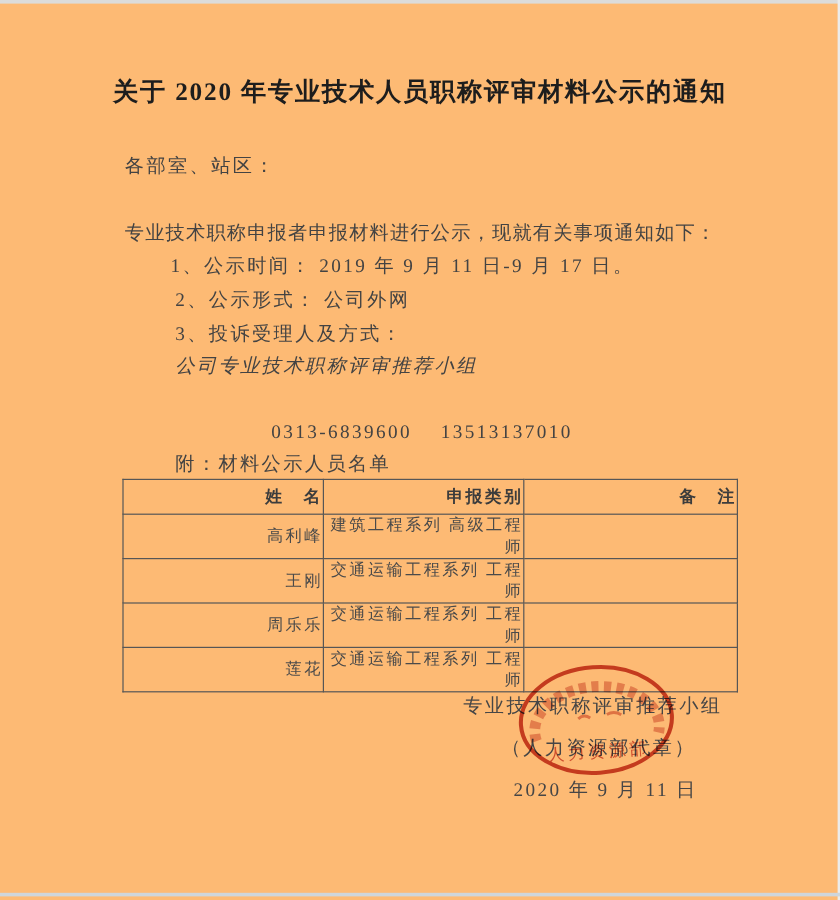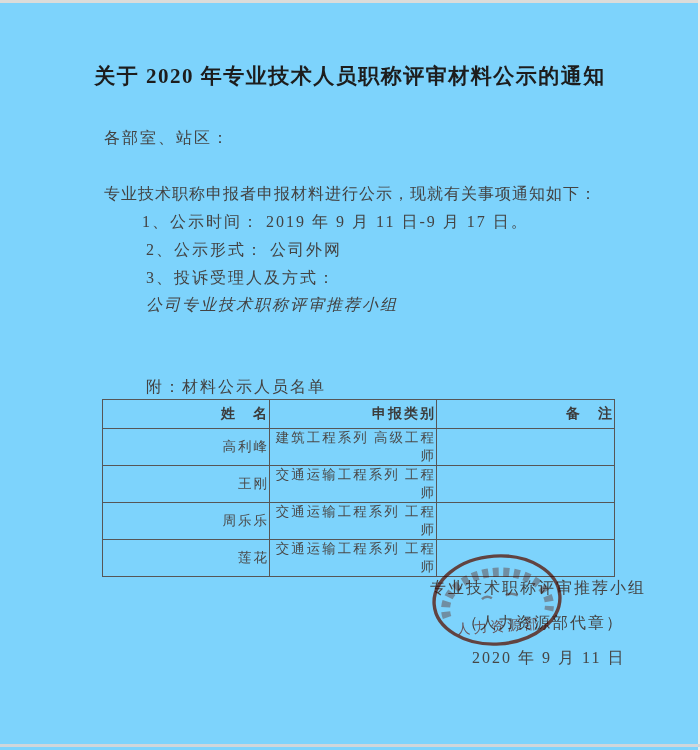--- a/index.html
+++ b/index.html
@@ -5,21 +5,21 @@
   html, body {
     margin: 0;
     padding: 0;
     background: #e9e9e9;
   }
   .page {
     position: relative;
     width: 700px;
     height: 750px;
     margin: 0 auto;
-    background: #7dd3fc;
+    background: #fdba74;
     overflow: hidden;
     font-family: "Liberation Serif", "DejaVu Serif", serif;
     color: #3f3f3f;
   }
   .scan-edge-top {
     position: absolute; top: 0; left: 0; right: 0; height: 3px;
     background: #dcdcda;
   }
   .scan-edge-bottom {
     position: absolute; top: 744px; left: 0; right: 0; height: 3px;
@@ -71,21 +71,20 @@
     font-size: 14px;
     color: #3c3c3c;
   }
   .doc-table td { height: 34px; }
   .sig-line {
     position: absolute;
     font-size: 16px;
     letter-spacing: 2px;
     white-space: nowrap;
     color: #464646;
-    margin-left: 44px;
   }
   .seal {
     position: absolute;
     left: 426px; top: 550px;
     width: 142px; height: 102px;
     mix-blend-mode: multiply;
     pointer-events: none;
   }
 </style>
 </head>
@@ -101,20 +100,21 @@
 
   <div class="line" style="top:128px; left:104px;">各部室、站区：</div>
 
   <div class="line tight" style="top:184px; left:104px;">专业技术职称申报者申报材料进行公示，现就有关事项通知如下：</div>
 
   <div class="line" style="top:212px; left:142px;">1、公示时间：  2019 年 9 月 11 日-9 月 17 日。</div>
   <div class="line" style="top:240px; left:146px;">2、公示形式：  公司外网</div>
   <div class="line" style="top:268px; left:146px;">3、投诉受理人及方式：</div>
 
   <div class="line" style="top:295px; left:146px;font-style:italic;">公司专业技术职称评审推荐小组</div>
+  <div class="line" style="top:350px; left:226px;">0313-6839600　 13513137010</div>
 
   <div class="line" style="top:377px; left:146px;">附：材料公示人员名单</div>
 
   <table class="doc-table">
     <colgroup>
         <col class="c1">
         <col class="c2">
         <col class="c3">
       </colgroup>
     <thead>

